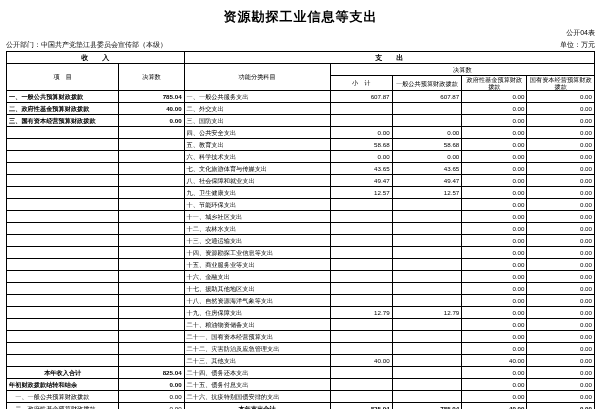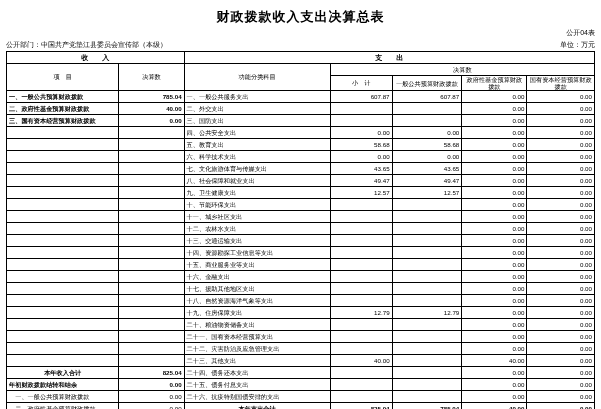--- a/index.html
+++ b/index.html
@@ -48,21 +48,21 @@
   .bold{font-weight:bold;}
   .hdr{text-align:center;font-weight:normal;}
   .hdr-big{height:13px;}
   .sect{font-weight:bold;text-align:center;font-size:7px;}
 </style>
 </head>
 <body>
 
 <div class="page">
 
-  <div class="title">财政拨款收入支出决算总表</div>
+  <div class="title">资源勘探工业信息等支出</div>
 
   <div class="meta-row">
     <div>&nbsp;</div>
     <div class="meta-right">公开04表</div>
   </div>
 
   <div class="meta-row">
     <div class="dept-line">
       <span>公开部门：</span><span>中国共产党垫江县委员会宣传部（本级）</span>
     </div>

